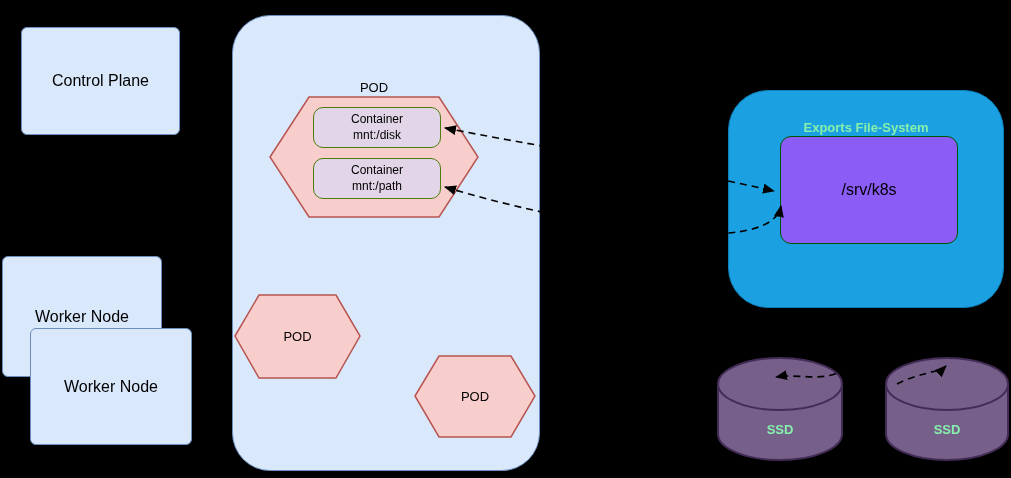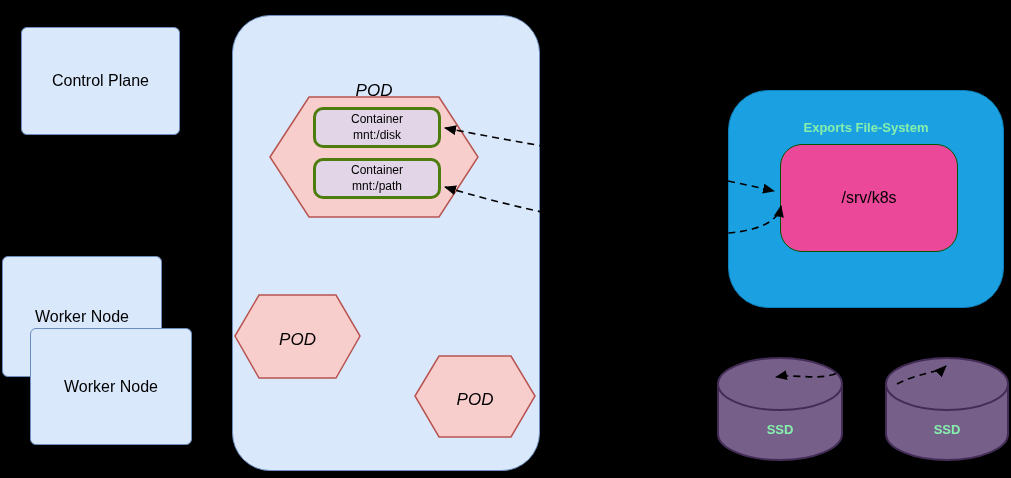--- a/index.html
+++ b/index.html
@@ -5,26 +5,26 @@
   html,body{margin:0;padding:0;background:#000;}
   #stage{
     position:relative;width:1011px;height:478px;background:#000;overflow:hidden;
     font-family:"Liberation Sans", sans-serif;color:#000;
   }
   .node{position:absolute;box-sizing:border-box;display:flex;align-items:center;justify-content:center;text-align:center;}
   .lightblue{background:#dae8fc;border:1px solid #6c8ebf;}
   .rounded{border-radius:6px;}
   .bignode{border-radius:38px;}
   .exports{background:#1ba1e2;border:1px solid #0e7fb8;border-radius:40px;}
-  .green{background:#ec4899;border:1px solid #005700;border-radius:22px;margin-top:8px;}
-  .lavender{background:#e1d5e7;border:3px solid #4d7c0f;border-radius:10px;z-index:3;}
+  .green{background:#8b5cf6;border:1px solid #005700;border-radius:11px;}
+  .lavender{background:#e1d5e7;border:1px solid #4d7c0f;border-radius:10px;z-index:3;}
   .lbl{position:absolute;z-index:3;text-align:center;font-size:13px;line-height:1.25;}
   .lbl.white{color:#86efac;font-weight:bold;}
   .small{font-size:12px;line-height:1.3;}
-  .fs13{font-size:17px;font-style:italic;}
+  .fs13{font-size:13px;}
   #overlay{position:absolute;left:0;top:0;z-index:2;pointer-events:none;}
 </style>
 </head>
 <body>
 
 <div id="stage">
 
   <div class="node lightblue rounded" style="left:21px;top:27px;width:159px;height:108px;">
     <span>Control Plane</span>
   </div>

